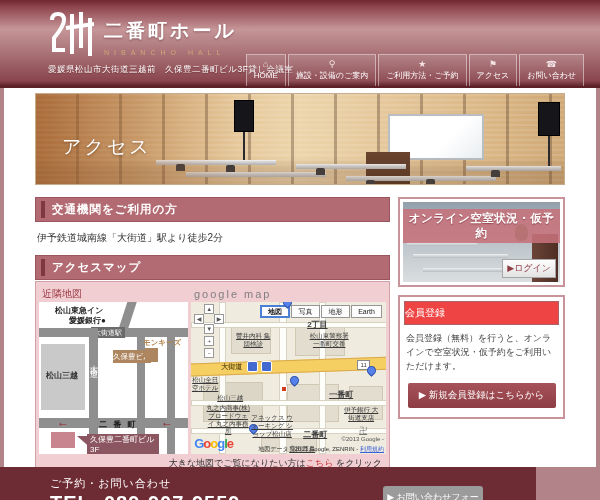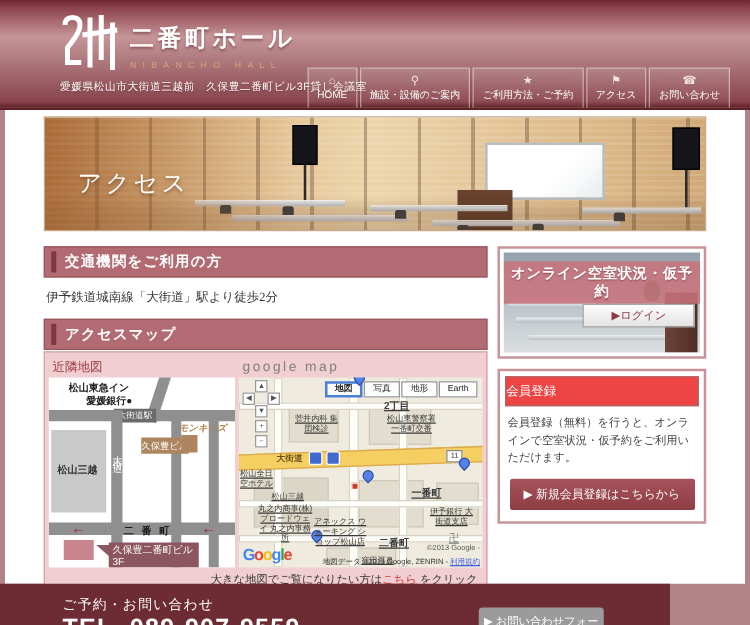--- a/index.html
+++ b/index.html
@@ -47,21 +47,21 @@
   .tbl { position:absolute; height:5px; background:linear-gradient(180deg,#e8eaec,#b9bec3); border-top:1px solid #f5f6f7; }
   .chair { position:absolute; width:9px; height:7px; background:#35383d; border-radius:2px 2px 0 0; }
 
   
   .cols { display:flex; margin-top:12px; }
   .col-l { width:355px; }
   .col-r { width:190px; margin-left:8px; }
   .sec-bar { position:relative; background:#b26b72; border:1px solid #9a545c; color:#fff;
     font-size:11.5px; font-weight:bold; letter-spacing:1px; padding:4px 8px 4px 16px; }
   .sec-bar::before { content:""; position:absolute; left:5px; top:3px; bottom:3px; width:4px; background:#7e3840; }
-  .transport-text { font-size:10px; color:#333; margin:9px 2px 10px;font-family:Liberation Serif, serif; }
+  .transport-text { font-size:10px; color:#333; margin:9px 2px 10px; }
 
   
   .map-wrap { margin-top:1px; background:#f1ced2; border:1px solid #d2a0a6; padding:3px 3px 0; width:355px; }
   .map-labels { display:flex; align-items:center; height:17px; }
   .map-lab-local { width:155px; font-size:10px; color:#9b3a42; padding-left:3px; }
   .map-lab-google { font-size:11px; color:#808080; letter-spacing:2px;text-align:center; }
   .maps-row { display:flex; }
   .lmap { position:relative; width:150px; height:152px; background:#fff; overflow:hidden; font-size:8px; color:#222; }
   .gmap { position:relative; width:196px; height:152px; background:#efebdf; overflow:hidden; margin-left:3px; font-size:6.5px; color:#3a3a3a; }
   .enlarge { height:19px; text-align:right; font-size:9px; color:#333; padding:3px 4px 0 0; }
@@ -78,22 +78,22 @@
   .glabel { position:absolute; text-align:center; line-height:1.2;text-decoration:underline; }
   .gbold { font-weight:bold; font-size:8px; }
 
   
   .side-box { border:2px solid #c9939a; background:#fff; padding:3px; }
   .side-img { position:relative; height:80px; overflow:hidden;
     background:linear-gradient(180deg,#93a0ac 0%,#b6bfc6 42%,#dadedf 100%); }
   .side-title { position:absolute; left:0; right:0; top:7px; background:rgba(198,114,123,.88);
     color:#fff; font-weight:bold; font-size:11.5px; text-align:center; padding:2px 0; letter-spacing:.5px;
     text-shadow:0 1px 1px rgba(120,40,48,.6); }
-  .login-btn { position:absolute; right:4px; bottom:20px; background:linear-gradient(180deg,#fdfdfd,#e3e3e3);
-    border:1px solid #a7a7a7; color:#8d3a42; font-size:9px; padding:2px 22px; text-decoration:none; }
+  .login-btn { position:absolute; right:4px; bottom:4px; background:linear-gradient(180deg,#fdfdfd,#e3e3e3);
+    border:1px solid #a7a7a7; color:#8d3a42; font-size:9px; padding:2px 4px; text-decoration:none; }
   .cab { position:absolute; right:2px; bottom:0; width:26px; height:48px; background:linear-gradient(90deg,#6b4437,#4e2e24); }
   .plant { position:absolute; right:32px; top:22px; width:13px; height:17px; background:#4a7a3a; border-radius:50% 50% 40% 40%; }
   .stbl { position:absolute; height:4px; background:linear-gradient(180deg,#eef0f1,#b7bcc0); }
   .member-box { margin-top:8px; border:2px solid #c9939a; background:#fff; padding:4px; }
   .member-head { background:#ef4444; border:1px solid #ab636a; color:#fff; font-size:10px; padding:4px 0; }
   .member-text { font-size:9px; color:#444; line-height:1.55; margin:7px 2px 2px; }
   .member-btn { display:block; margin:9px auto 5px; width:148px; text-align:center;
     background:linear-gradient(180deg,#a7525a,#8e3d44); color:#fff; font-size:9.5px;
     padding:6px 0; border-radius:2px; text-decoration:none; }
 
@@ -195,21 +195,21 @@
             <div class="road" style="left:84px;top:-8px;width:9px;height:44px;transform:rotate(18deg);"></div>
             <div class="road" style="left:0;top:26px;width:150px;height:9px;"></div>
             <div class="abs" style="left:52px;top:25px;background:#6b6b6b;color:#fff;font-size:7px;line-height:11px;padding:0 3px;">大街道駅</div>
             <div class="road" style="left:50px;top:26px;width:9px;height:126px;"></div>
             <div class="abs" style="left:50px;top:56px;width:9px;color:#fff;font-size:8px;writing-mode:vertical-rl;letter-spacing:3px;">大街道</div>
             <div class="road" style="left:98px;top:26px;width:8px;height:126px;"></div>
             <div class="road" style="left:128px;top:26px;width:8px;height:126px;"></div>
             <div class="abs" style="left:2px;top:42px;width:44px;height:66px;background:#c9c9c9;"></div>
             <div class="abs" style="left:7px;top:68px;font-weight:bold;color:#333;">松山三越</div>
             <div class="abs" style="left:74px;top:48px;width:38px;height:13px;background:#ad855e;color:#fff;font-size:7.5px;line-height:13px;text-align:left;">久保豊ビル</div>
-            <div class="abs" style="left:104px;top:36px;color:#b5854f;font-weight:bold;font-size:7.5px;font-style:italic;">モンキーズ</div>
+            <div class="abs" style="left:104px;top:36px;color:#b5854f;font-weight:bold;font-size:7.5px;">モンキーズ</div>
             <div class="abs" style="left:106px;top:46px;width:13px;height:14px;background:#ad855e;"></div>
             <div class="road" style="left:0;top:116px;width:150px;height:10px;"></div>
             <div class="abs" style="left:60px;top:117px;color:#1a1a1a;font-weight:bold;letter-spacing:2px;">二 番 町</div>
             <div class="abs" style="left:18px;top:113px;color:#9c1f27;font-size:12px;font-weight:bold;">←</div>
             <div class="abs" style="left:122px;top:113px;color:#9c1f27;font-size:12px;font-weight:bold;">←</div>
             <div class="abs" style="left:12px;top:130px;width:24px;height:16px;background:#c9858d;"></div>
             <div class="abs" style="left:38px;top:134px;width:0;height:0;border-style:solid;border-width:0 16px 14px 0;border-color:transparent #8c5660 transparent transparent;"></div>
             <div class="abs" style="left:48px;top:132px;width:72px;height:20px;background:#8c5660;color:#fff;padding:1px 3px;line-height:1.2;">久保豊二番町ビル3F</div>
           </div>
 

